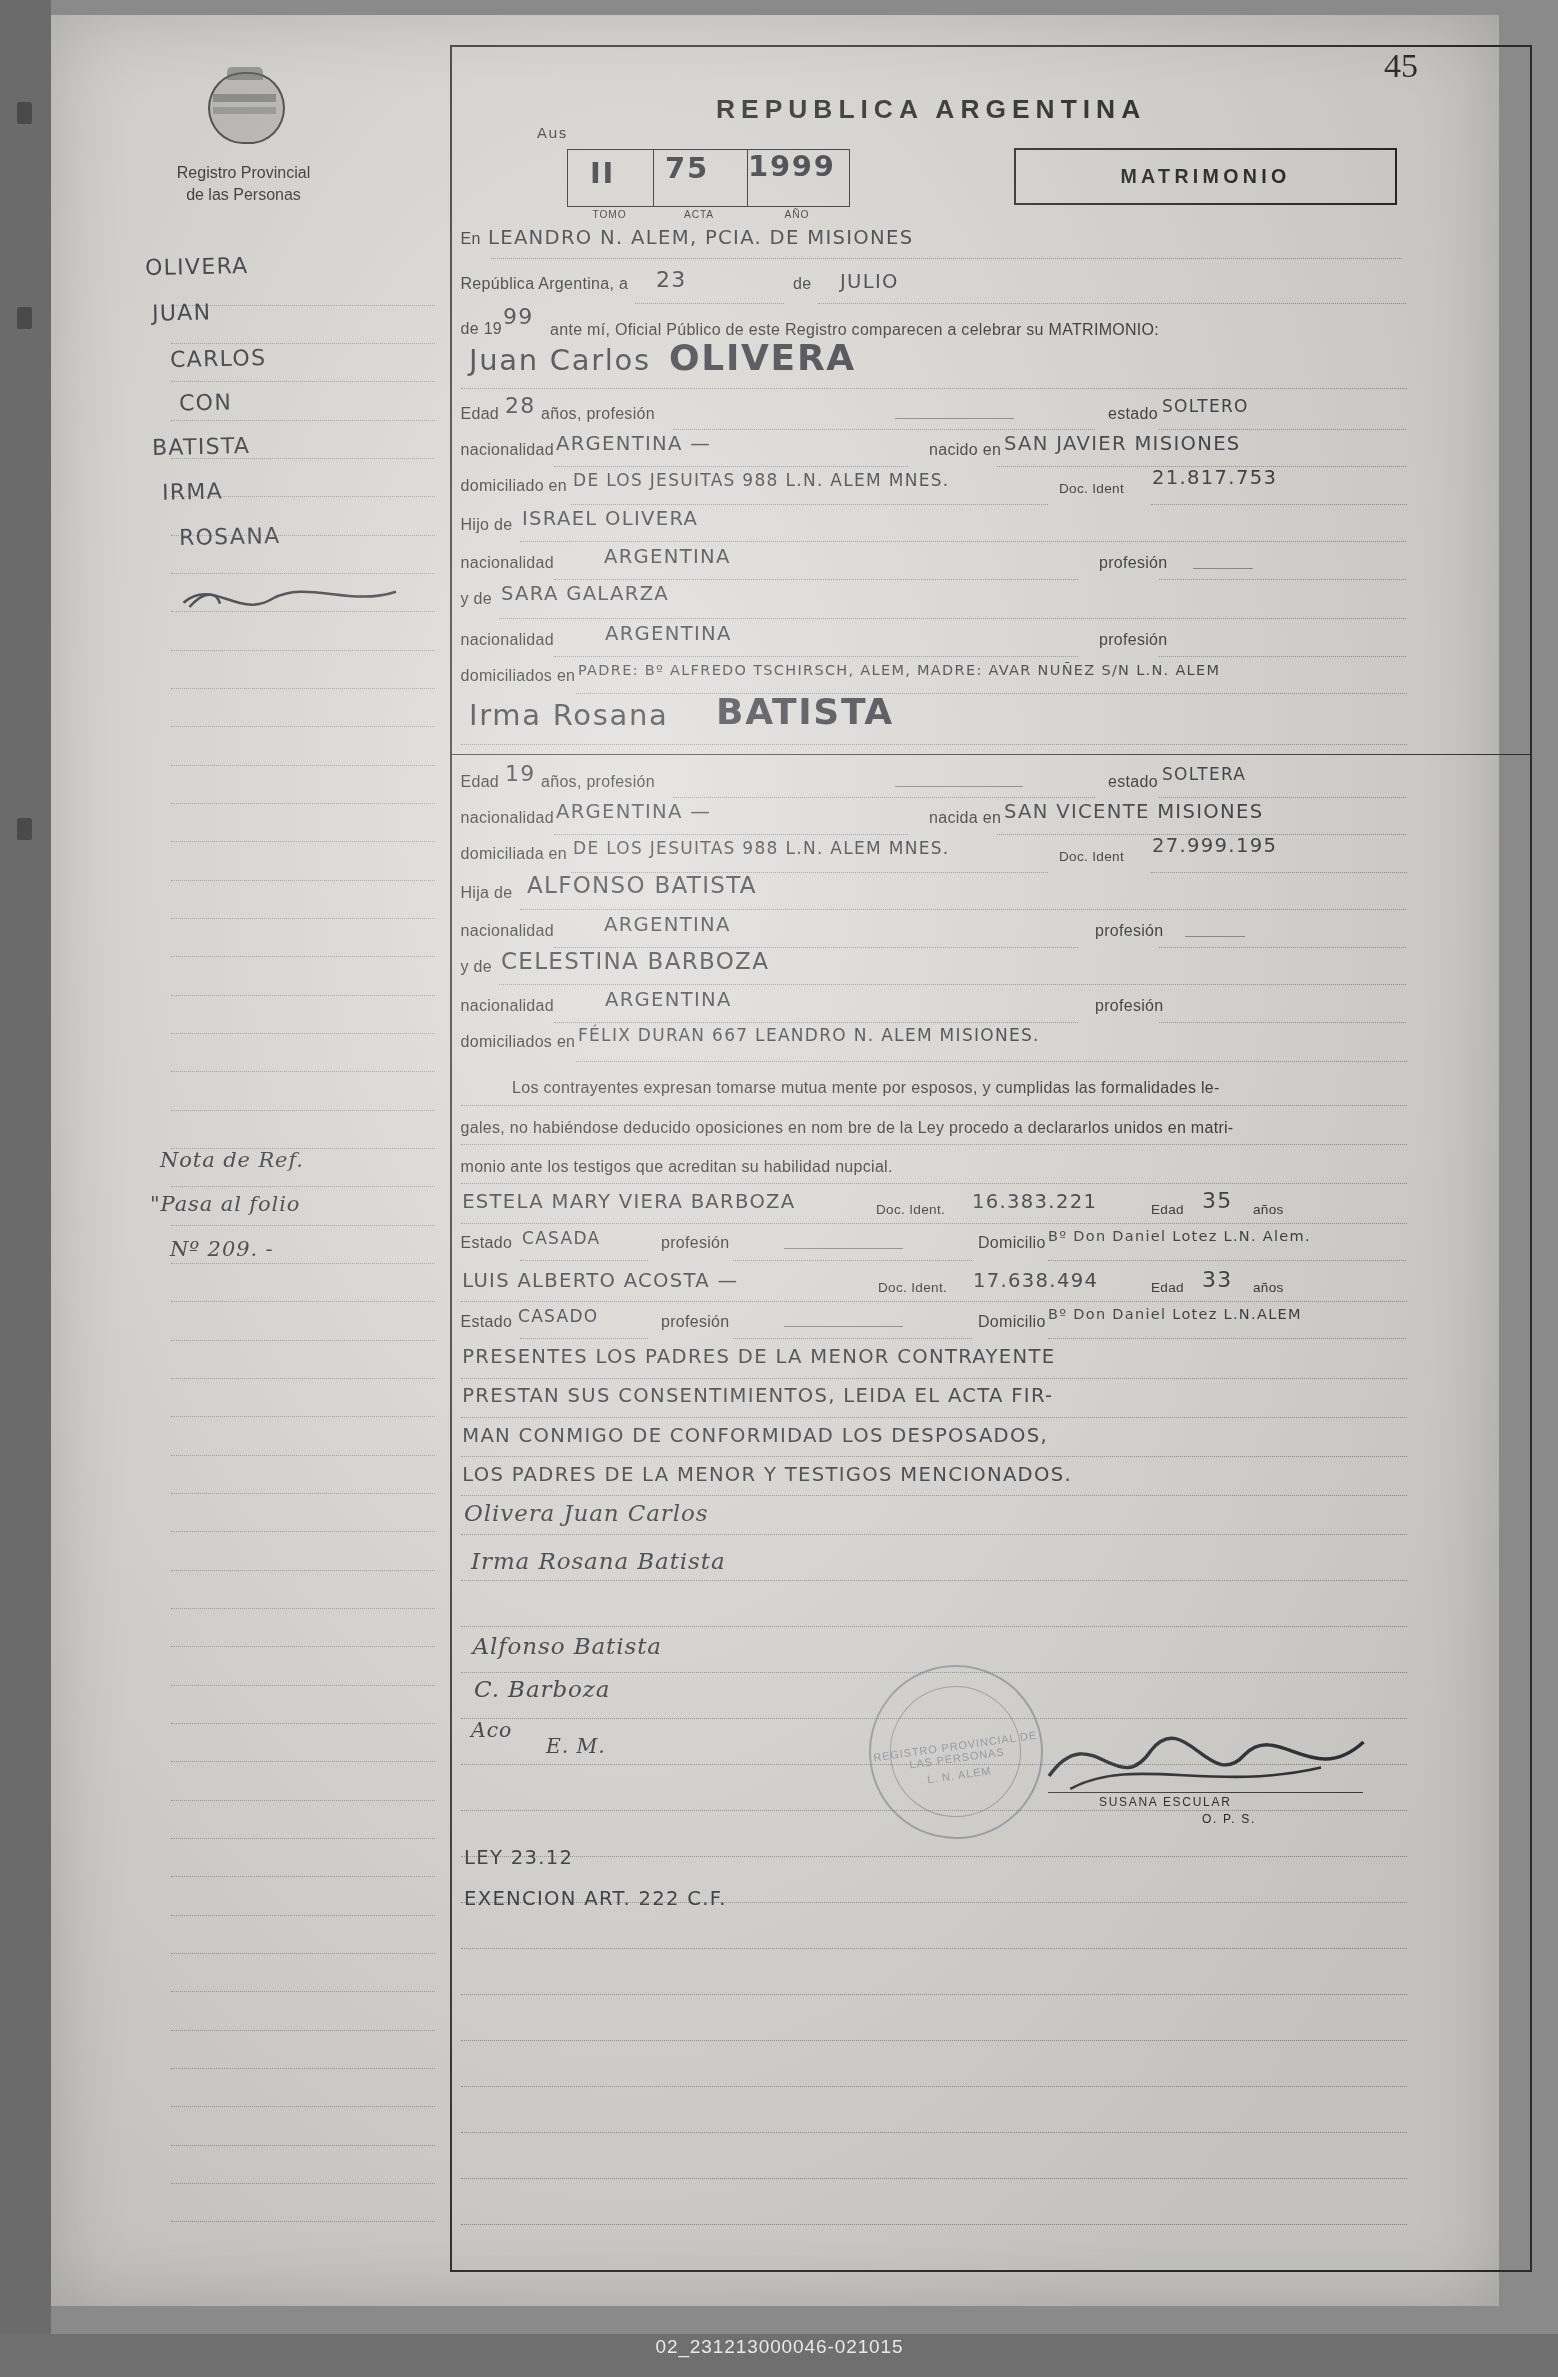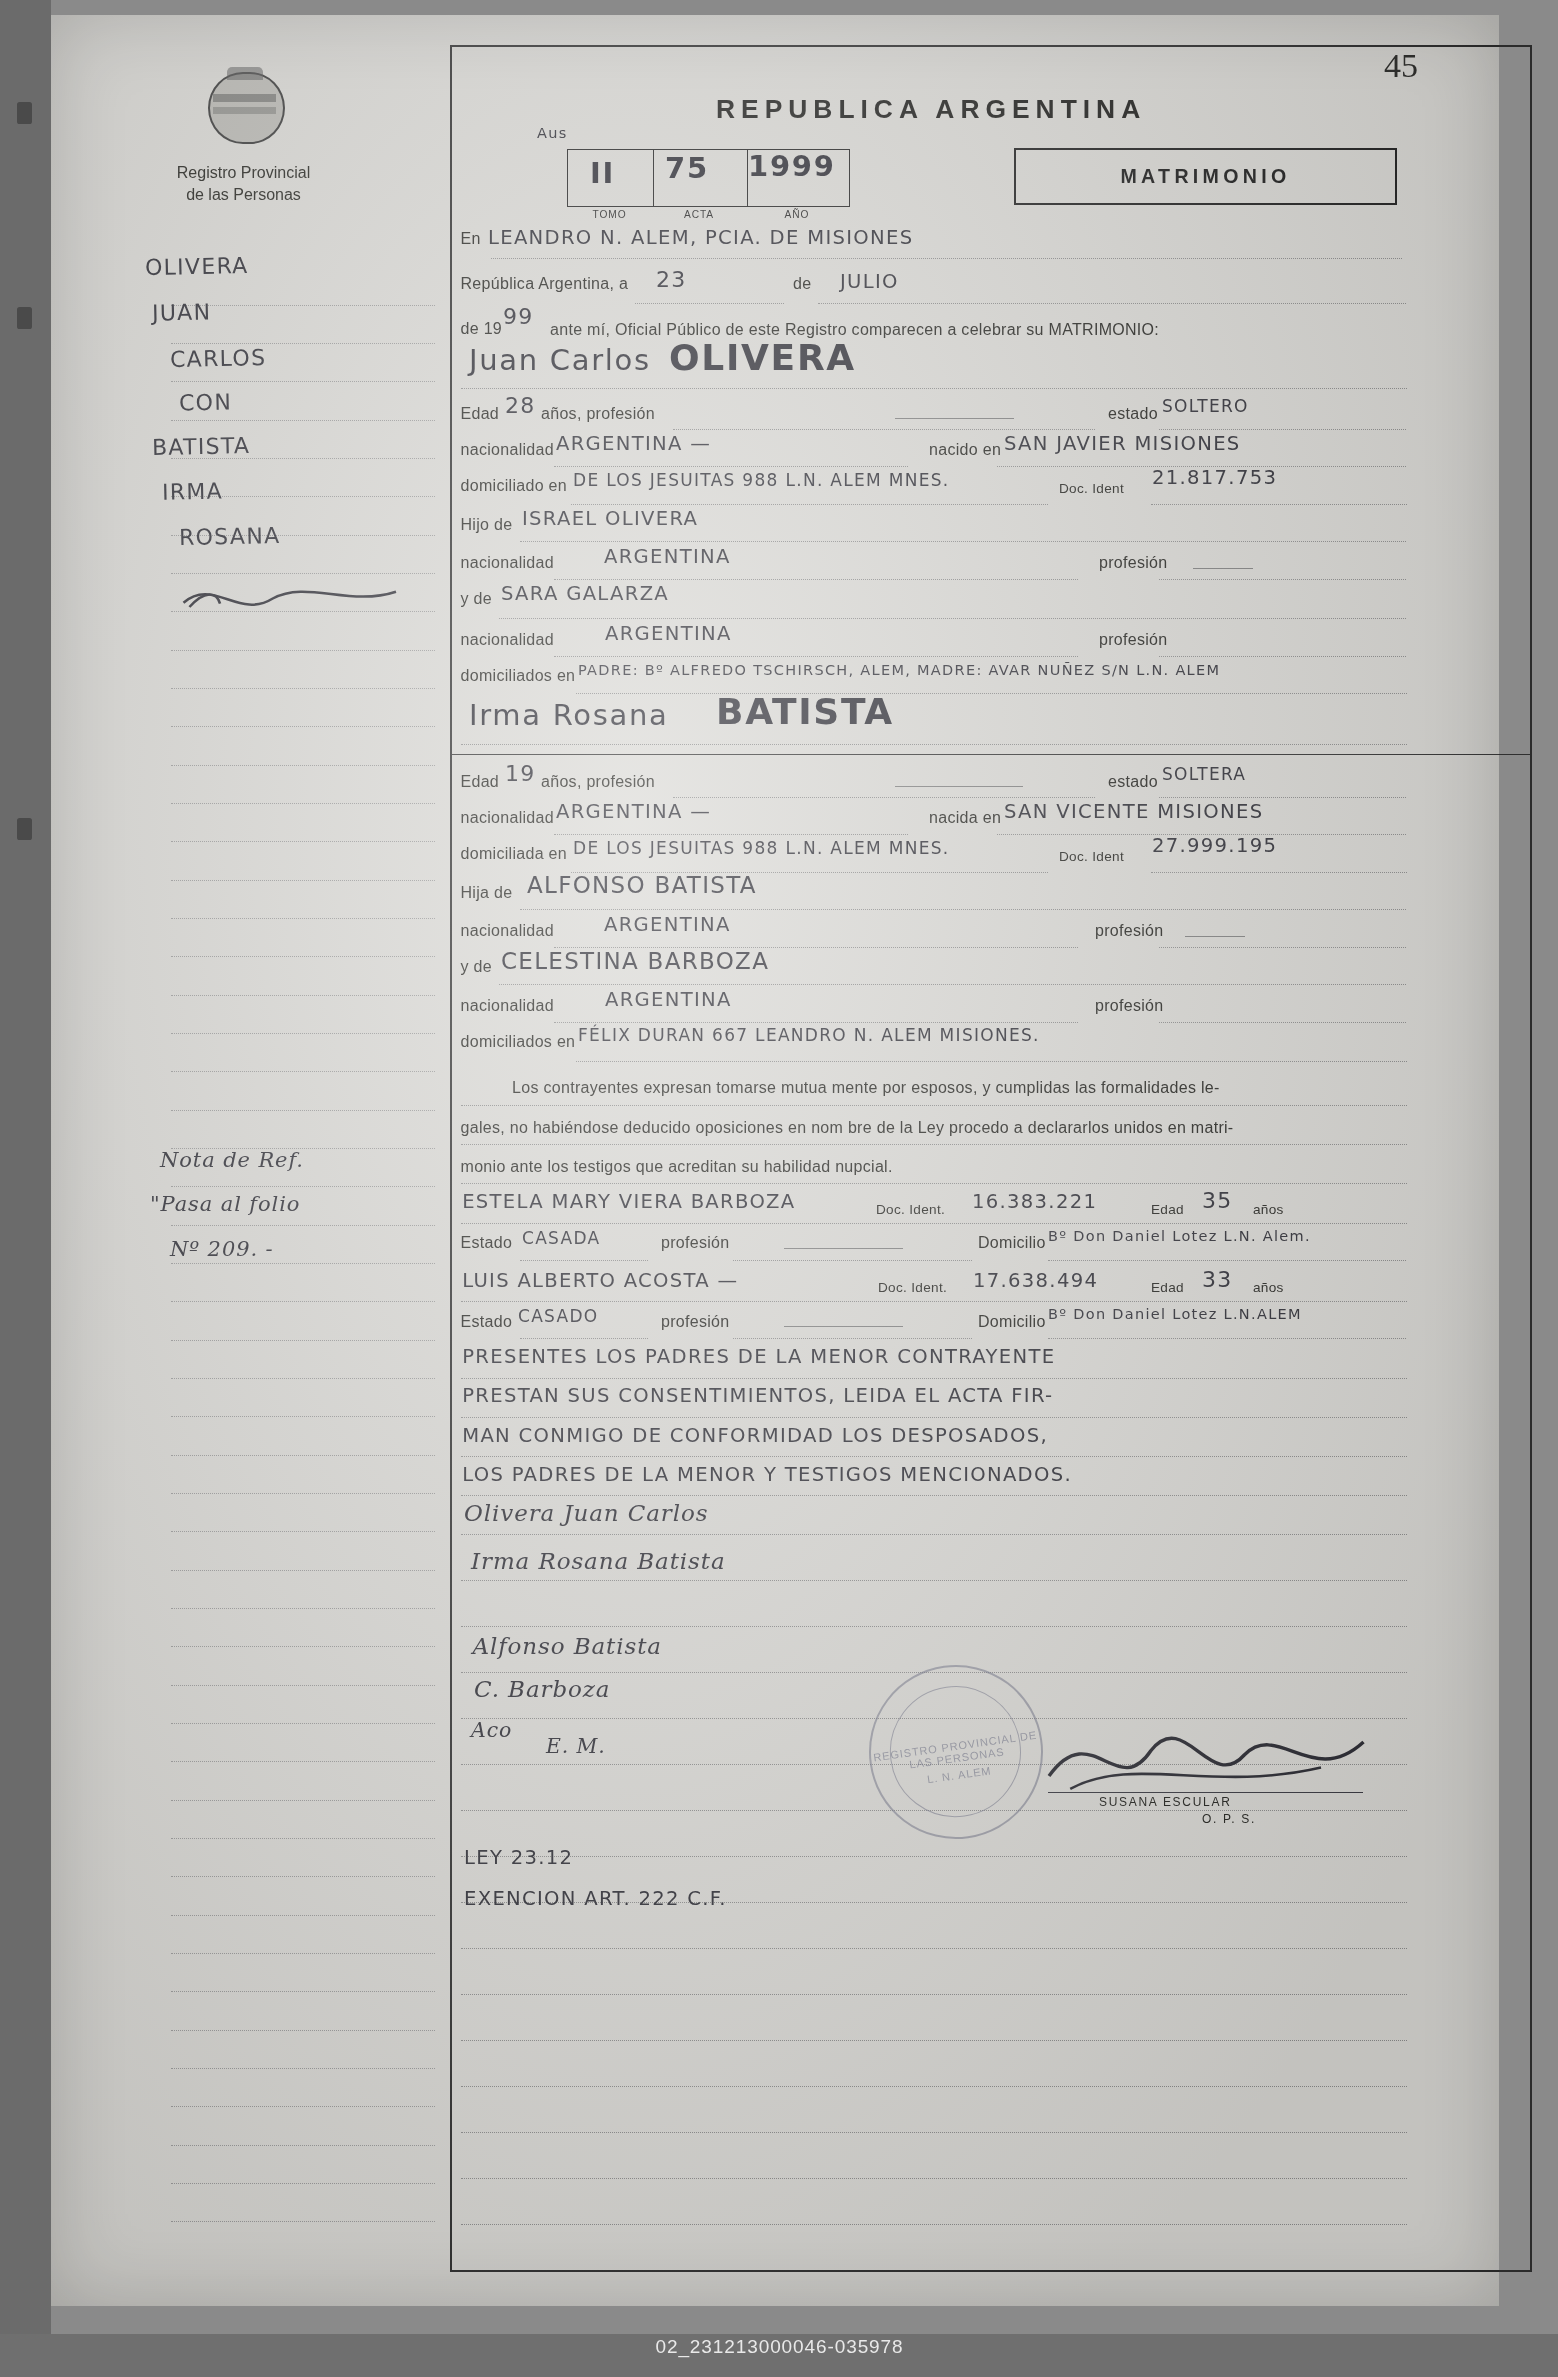--- a/index.html
+++ b/index.html
@@ -400,14 +400,14 @@
       <div class="hw s2" style="left:12px;top:1799px">LEY 23.12</div>
       <div class="hw s2" style="left:12px;top:1840px">EXENCION ART. 222 C.F.</div>
 
     </div>
 
     <div class="folio" style="left:1333px;top:32px">45</div>
 
   </div>
 </div>
 
-<div class="caption">02_231213000046-035978</div>
+<div class="caption">02_231213000046-021015</div>
 
 
 </body></html>

